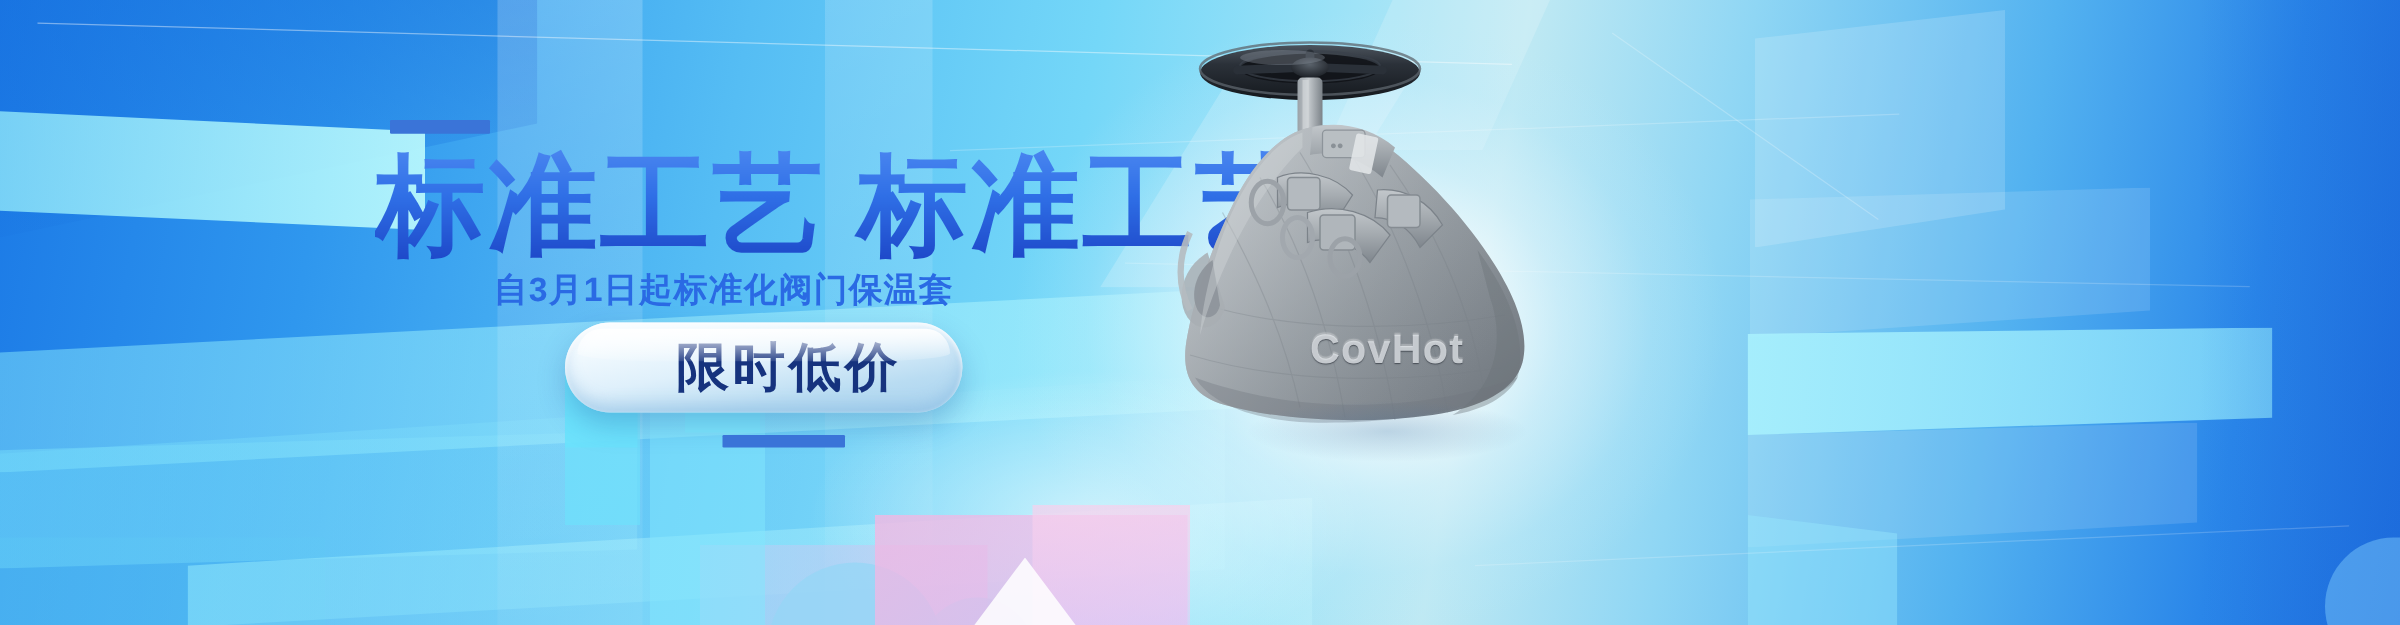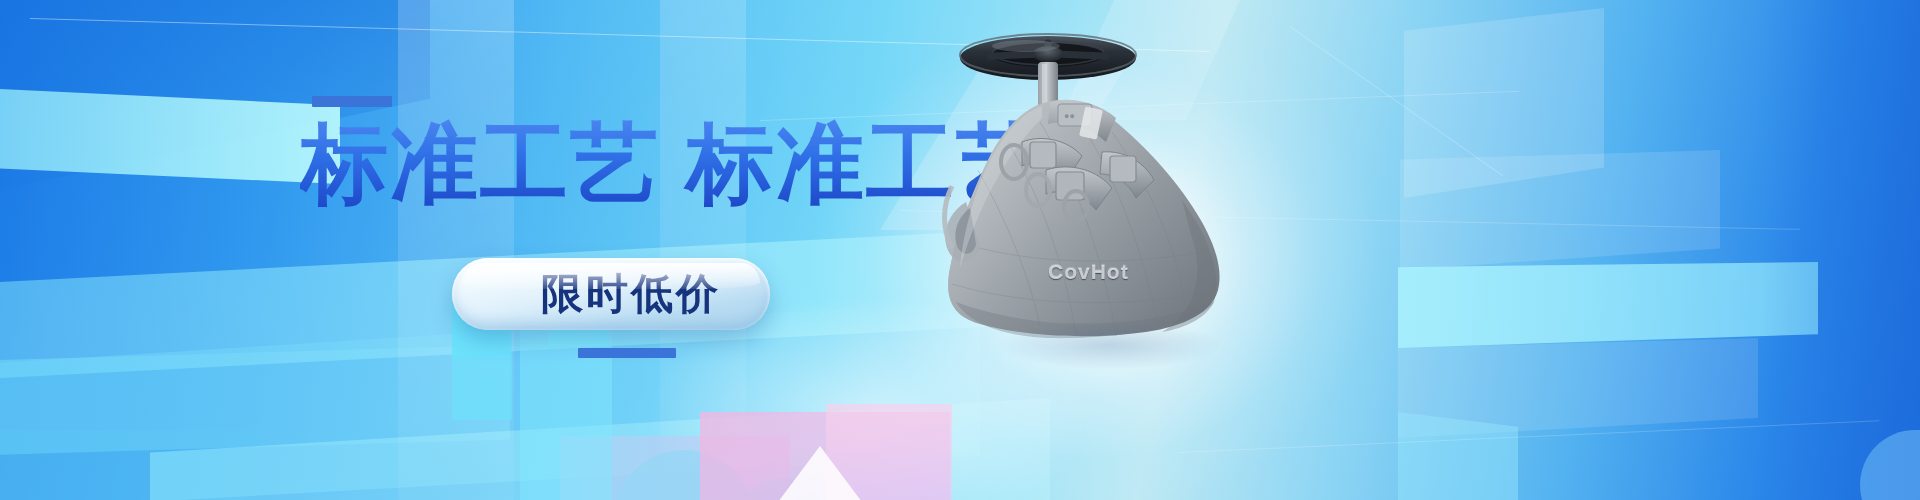--- a/index.html
+++ b/index.html
@@ -157,21 +157,21 @@
   }
 
   
   .product{position:absolute;left:930px;top:10px;width:360px;height:420px;}
   .prod-shadow{
     position:absolute;left:20px;top:300px;width:320px;height:70px;
     background:radial-gradient(ellipse 50% 50% at 50% 50%,rgba(60,110,160,.26),rgba(60,110,160,0) 70%);
   }
   .brand{
     position:absolute;left:118px;top:250px;
-    font-size:21px;font-weight:700;letter-spacing:1px;
+    font-size:33px;font-weight:700;letter-spacing:1px;
     color:rgba(232,236,240,.78);
     text-shadow:0 1px 1px rgba(60,66,74,.85),0 -1px 1px rgba(255,255,255,.30);
     pointer-events:none;
   }
 </style>
 </head>
 <body>
 
 <div id="banner">
 
@@ -222,20 +222,21 @@
     <div class="hair" style="left:1180px;top:452px;width:700px;transform:rotate(-2.6deg);opacity:.45;"></div>
     <div class="hair" style="left:1290px;top:26px;width:260px;transform:rotate(35deg);opacity:.55;"></div>
   </div>
 
   <div class="copy">
 
     <div class="top-dash"></div>
 
     <div class="headline"><span>标准工艺</span><span class="gap"></span><span>标准工艺</span></div>
 
+    <div class="subtitle">自3月1日起标准化阀门保温套</div>
 
     <div class="pill">
       <div class="pill-gloss"></div>
       <span>限时低价</span>
     </div>
 
     <div class="bottom-dash"></div>
   </div>
 
   <div class="product">

